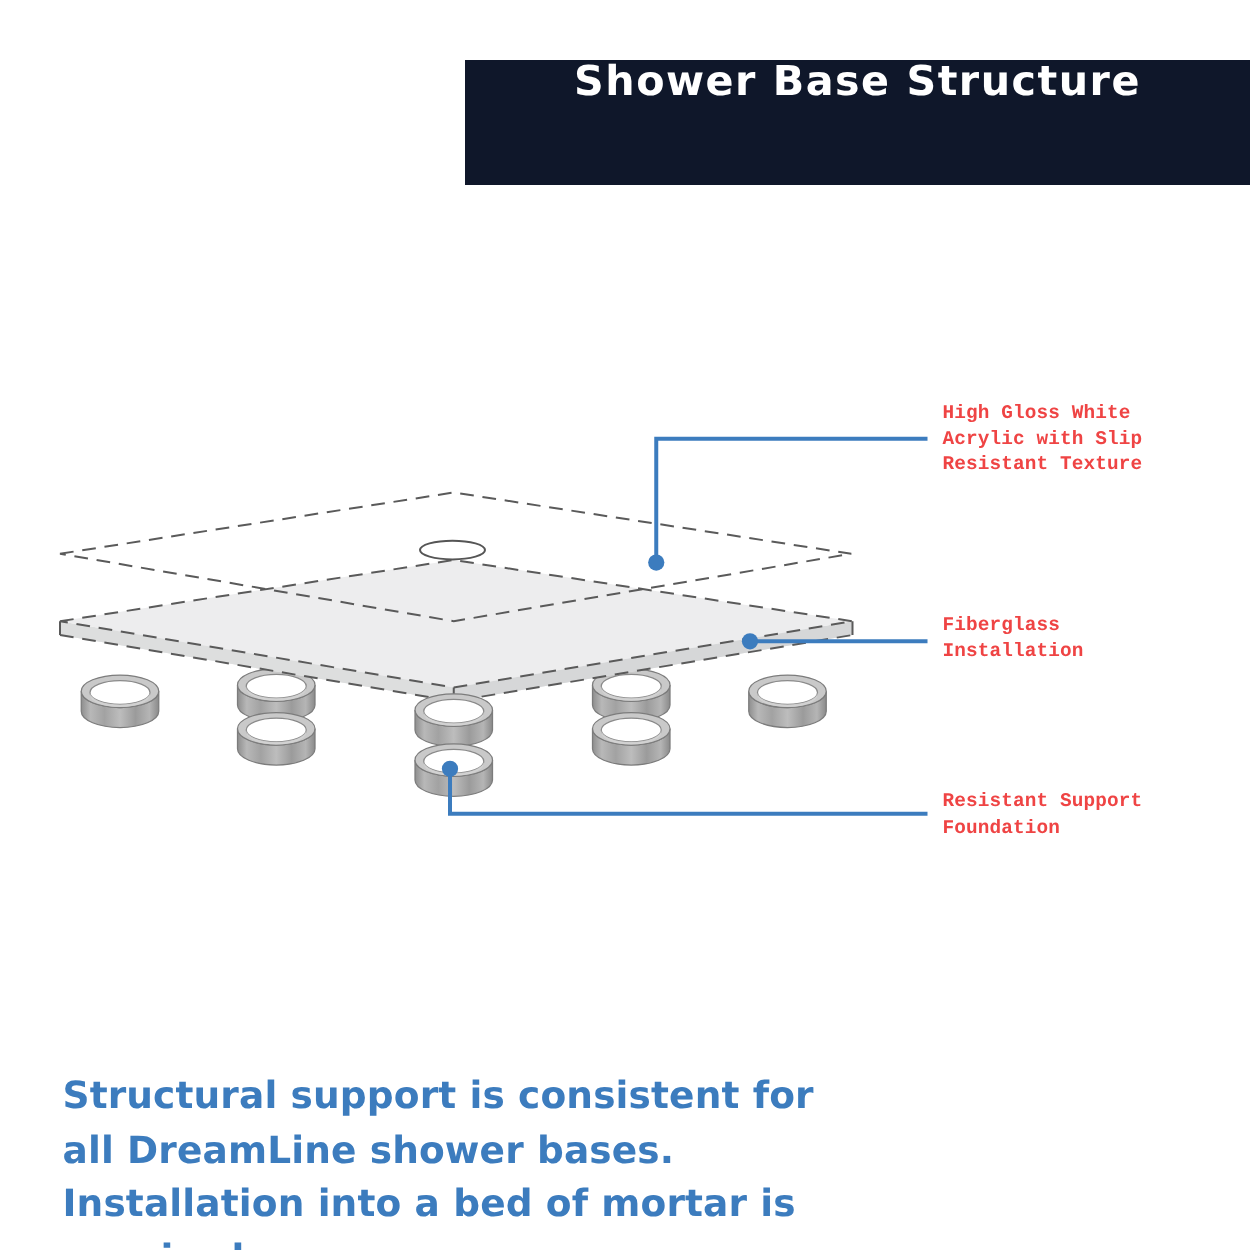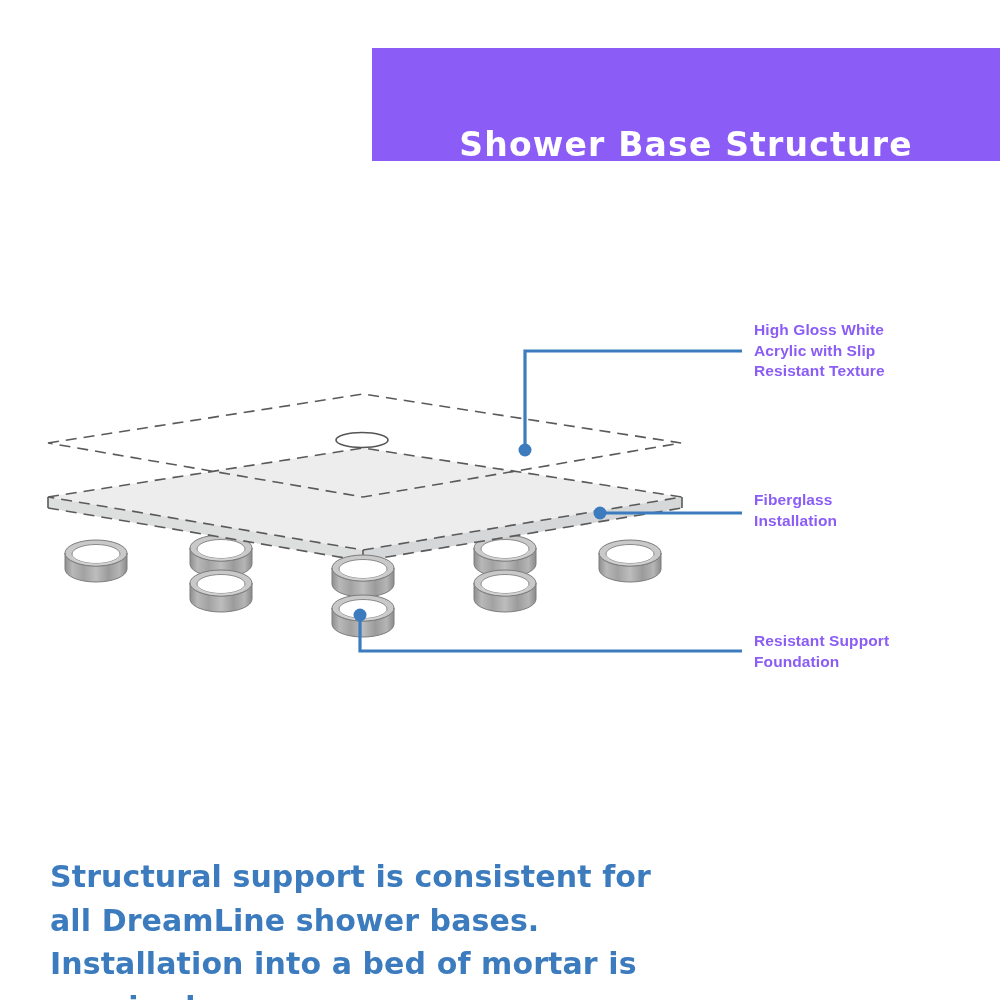--- a/index.html
+++ b/index.html
@@ -22,24 +22,24 @@
     width: 1000px;
     height: 1000px;
   }
 
   
   .header-banner {
     position: absolute;
     left: 372px;
     top: 48px;
     width: 628px;
-    height: 113px;
-    background: #8b5cf6;
+    height: 100px;
+    background: #0f172a;
     display: flex;
-    align-items: flex-end;
+    align-items: flex-start;
     justify-content: center;
     box-sizing: border-box;
   }
   .header-title {
     color: #ffffff;
     font-family: "DejaVu Sans", sans-serif;
     font-size: 33px;
     font-weight: bold;
     letter-spacing: 1.2px;
     white-space: nowrap;
@@ -53,22 +53,22 @@
     left: 0;
     top: 0;
     width: 1000px;
     height: 1000px;
     pointer-events: none;
   }
 
   
   .callout {
     position: absolute;
-    color: #8b5cf6;
-    font-family: Liberation Sans, sans-serif;
+    color: #ef4444;
+    font-family: Liberation Mono, monospace;
     font-size: 15.5px;
     font-weight: bold;
     line-height: 1.33;
     letter-spacing: 0.1px;
     white-space: pre-line;
   }
   #callout-acrylic  { left: 754px; top: 320px; }
   #callout-fiber    { left: 754px; top: 490px; }
   #callout-support  { left: 754px; top: 631px; }
 

